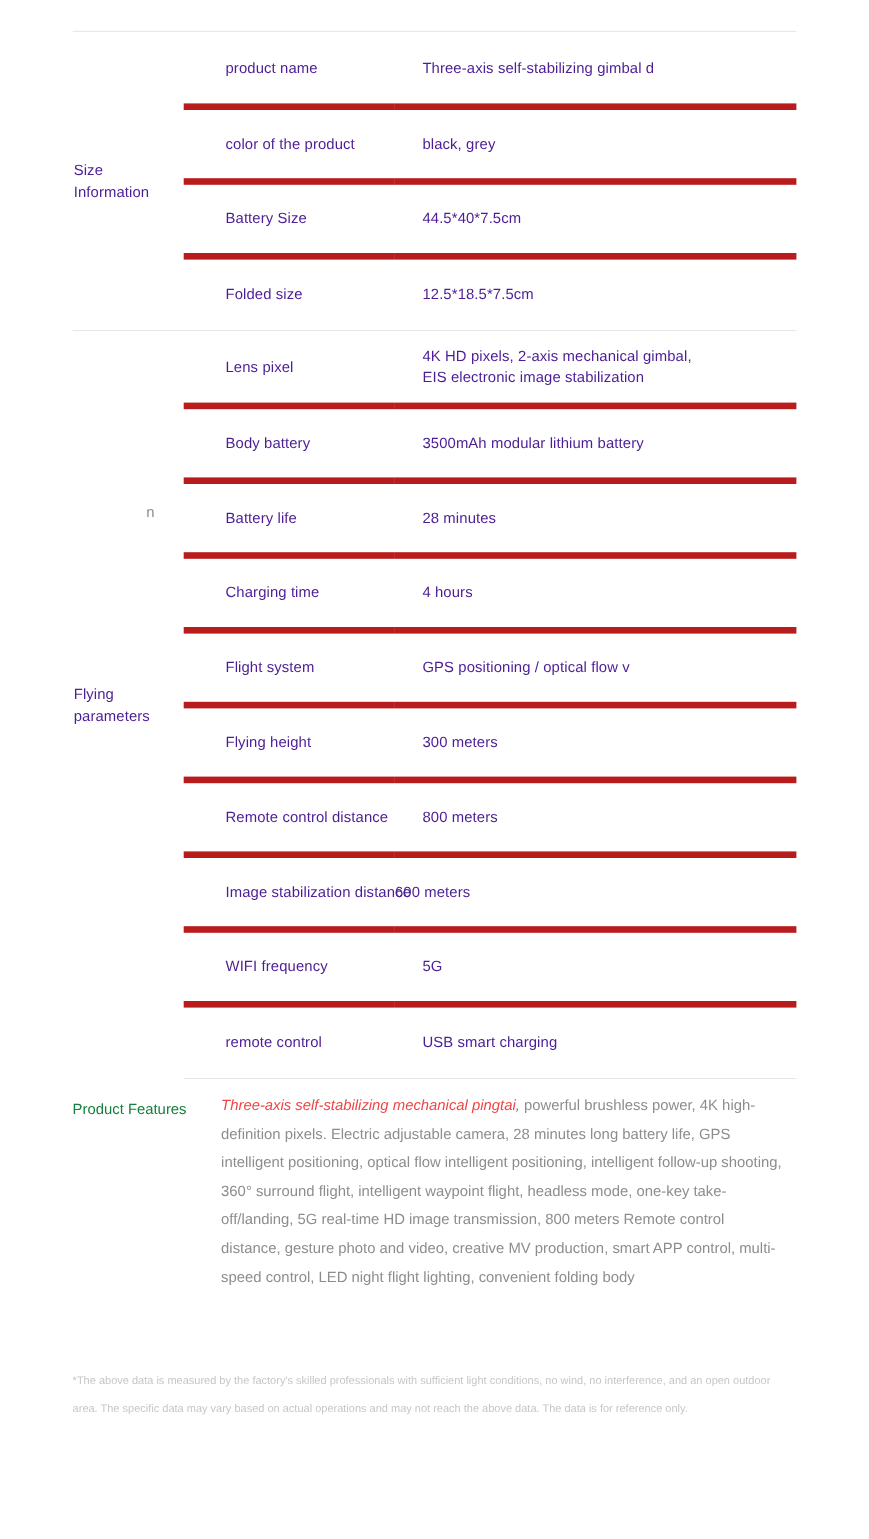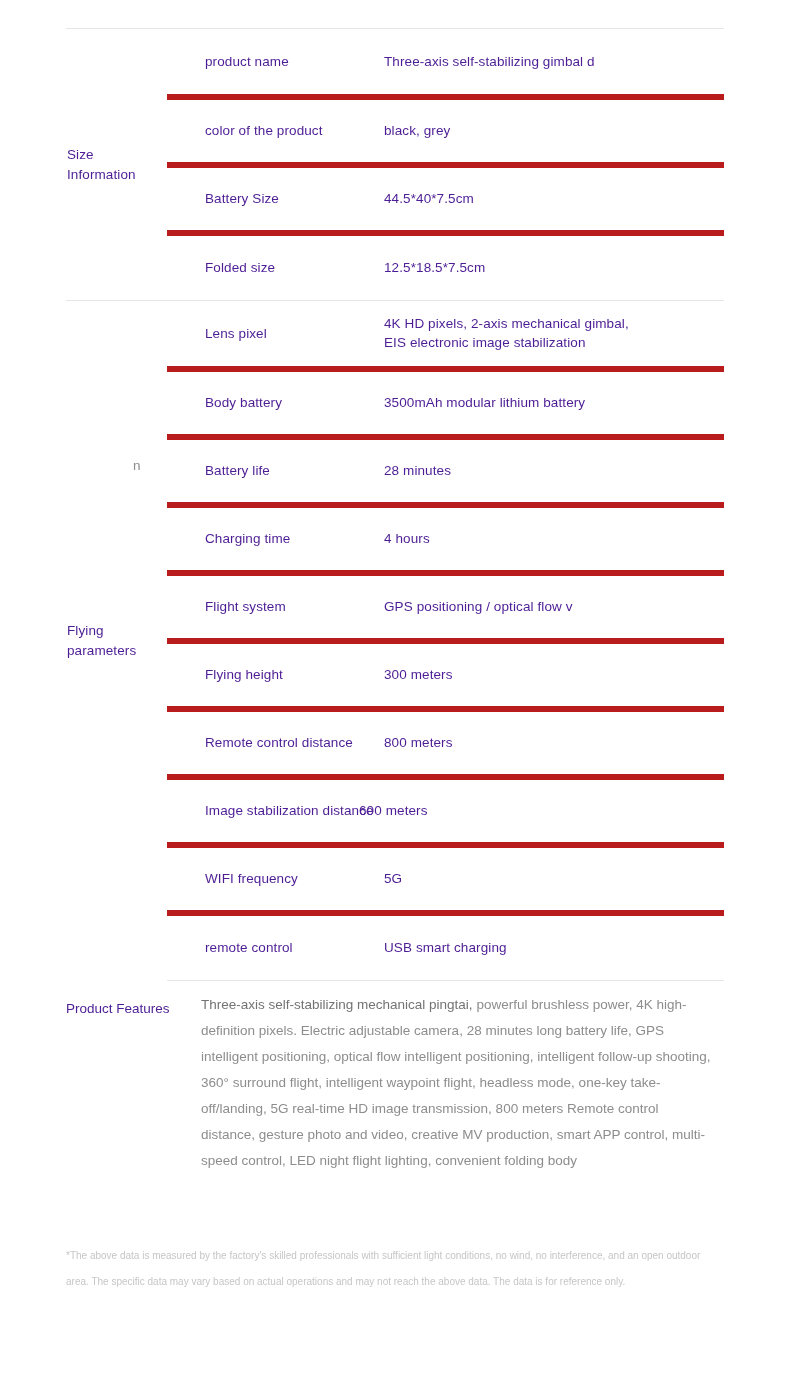--- a/index.html
+++ b/index.html
@@ -110,32 +110,33 @@
     left: 66px;
     top: 992px;
     width: 658px;
   }
   .features-label {
     position: absolute;
     left: 0;
     top: 7px;
     width: 130px;
     font-size: 13.5px;
-    color: #4c1d95;
+    color: #15803d;
     line-height: 19px;
   }
   .features-body {
     margin-left: 135px;
     width: 512px;
     font-size: 13.5px;
     line-height: 26px;
     color: #8d8d8d;
   }
   .features-body .highlight {
-    color: #737373;
+    color: #ef4444;
+    font-style: italic;
   }
 
   
   .footnote {
     position: absolute;
     left: 66px;
     top: 1243px;
     width: 650px;
     font-size: 10px;
     line-height: 26px;

